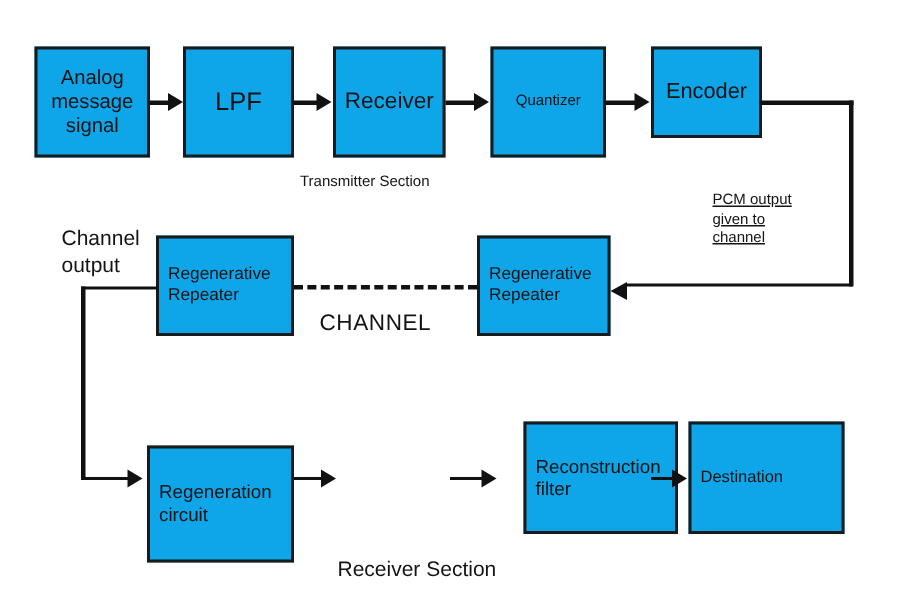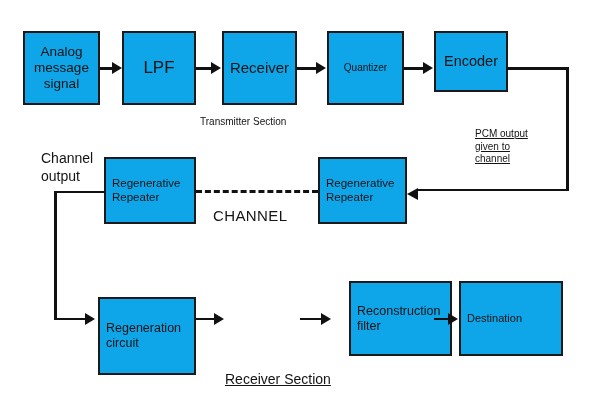--- a/index.html
+++ b/index.html
@@ -160,15 +160,15 @@
 filter</span>
   </div>
 
   <div class="wire wire-h" style="left:434px; top:317.5px; width:16px;"></div>
   <div class="arrowhead arrow-right" style="left:448px; top:312.5px;"></div>
 
   <div class="box" style="left:459px; top:281px; width:104px; height:75px; font-size:11px;">
     <span class="box-label">Destination</span>
   </div>
 
-  <div class="caption" style="left:225px; top:371px; font-size:14px;text-decoration:underline;">Receiver Section</div>
+  <div class="caption" style="left:225px; top:371px; font-size:14px;">Receiver Section</div>
 
 </div>
 
 </body></html>

